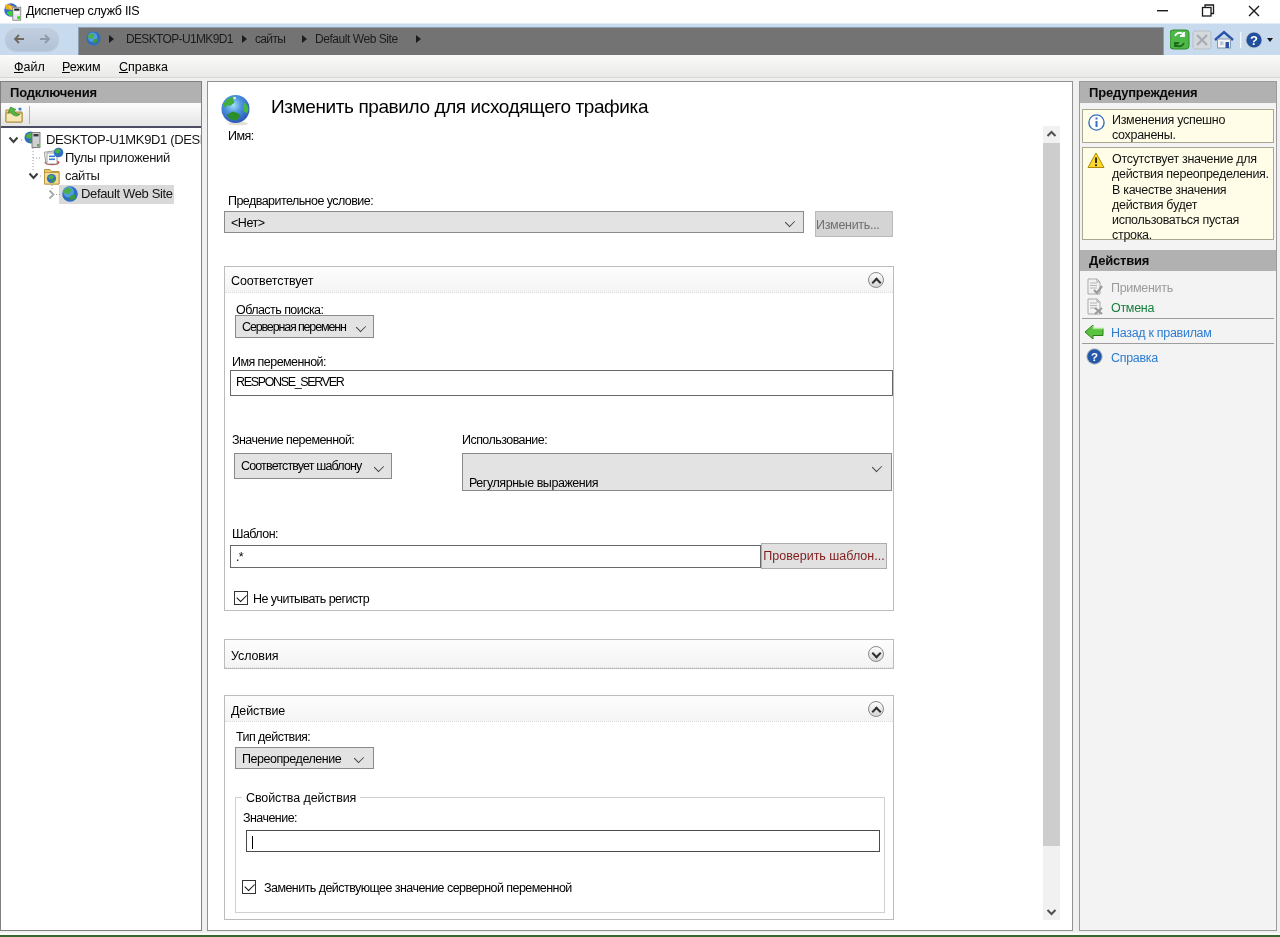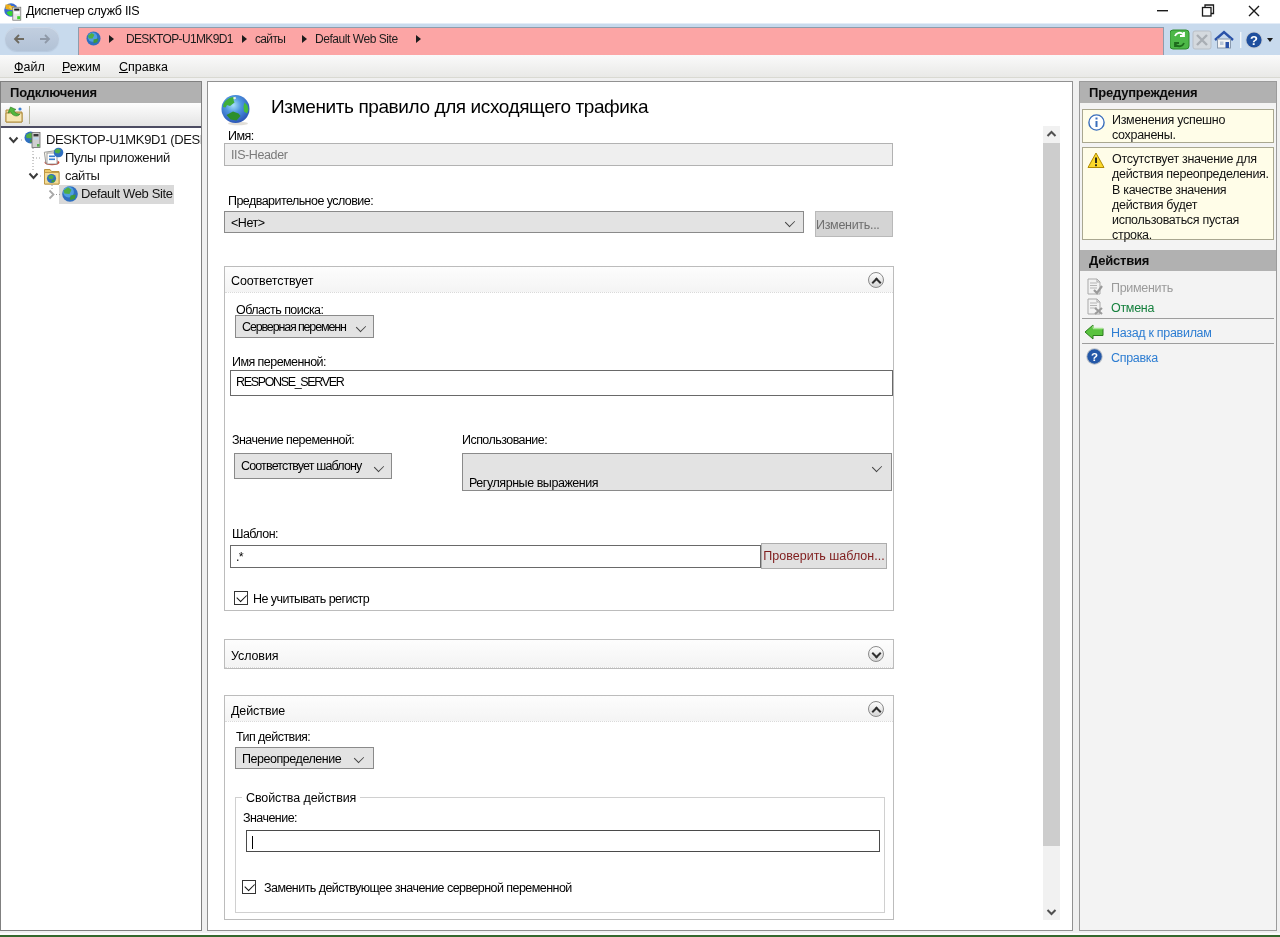--- a/index.html
+++ b/index.html
@@ -6,21 +6,21 @@
 html,body { width:1280px; height:937px; overflow:hidden; }
 body { font-family:"Liberation Sans", sans-serif; background:#f0f0f0; position:relative; }
 .abs { position:absolute; }
 .lbl { position:absolute; font-size:12.5px; color:#000; white-space:nowrap; letter-spacing:-0.55px; }
 
 #titlebar { position:absolute; left:0; top:0; width:1280px; height:23px; background:#ffffff; }
 #title-text { position:absolute; left:26px; top:4px; font-size:12.5px; color:#000; }
 
 #addrbar { position:absolute; left:0; top:23px; width:1280px; height:32px; background:#c8daed; border-top:1px solid #e3ecf7; }
 #navpill { position:absolute; left:5px; top:3px; width:54px; height:24px; border-radius:12px; background:linear-gradient(#c2cfe0,#b2c2d6); box-shadow:inset 0 1px 0 #cfdae8, 0 1px 1px #b6c8dd; }
-#crumb { position:absolute; left:78px; top:3px; width:1086px; height:38px; background:#fca5a5; border:1px solid #8e9cac; }
+#crumb { position:absolute; left:78px; top:3px; width:1086px; height:38px; background:#737373; border:1px solid #8e9cac; }
 .csep { position:absolute; top:7px; width:0; height:0; border-left:5px solid #1c1c1c; border-top:4px solid transparent; border-bottom:4px solid transparent; }
 .ctext { position:absolute; top:4px; font-size:12px; color:#1c1c1c; white-space:nowrap; letter-spacing:-0.65px; }
 
 #menubar { position:absolute; left:0; top:55px; width:1280px; height:23px; background:linear-gradient(#fafafa,#e9e9e7); border-bottom:1px solid #d9d9d2; }
 .mitem { position:absolute; top:5px; font-size:12.5px; color:#000; }
 .mitem u { text-decoration:underline; }
 
 #leftpanel { position:absolute; left:0; top:81px; width:202px; height:850px; background:#fff; border:1px solid #808080; overflow:hidden; }
 #centerpanel { position:absolute; left:207px; top:81px; width:866px; height:850px; background:#fff; border:1px solid #919191; }
 #rightpanel { position:absolute; left:1079px; top:81px; width:198px; height:850px; background:#f3f3f3; border:1px solid #9b9b9b; }
@@ -200,21 +200,20 @@
     <ellipse cx="18" cy="29.5" rx="10" ry="1.8" fill="#c9c2b6" opacity="0.55"></ellipse>
     <circle cx="15.5" cy="15" r="14" fill="url(#gg)"></circle>
     <path d="M3.5 10 C6 5.5 11 2.5 15 3.2 L13.5 6 L14.5 8.5 L10 12 L7 11 L5.5 13.5 L3 13 Z" fill="#3fae3a"></path>
     <path d="M24.5 8.5 L27.5 11.5 L28.5 16 L27 19.5 L24 17.5 L23.5 12 Z" fill="#45bc3c"></path>
     <path d="M6.5 21 L13 17.5 L18.5 19.5 L20.5 22 L16.5 26.5 L10.5 25.5 Z" fill="#2d8f2b"></path>
     <path d="M13 3.5 L15.5 2.8 L16 4.8 L13.8 5.6 Z" fill="#e8f4e0"></path>
   </svg>
   <div class="abs" style="left:63px;top:14px;font-size:19px;color:#000;letter-spacing:-0.4px">Изменить правило для исходящего трафика</div>
 
   <div class="lbl" style="left:20px;top:47px">Имя:</div>
-  <div class="input-dis" style="left:16px;top:61px;width:669px;height:23px">IIS-Header</div>
 
   <div class="lbl" style="left:20px;top:112px">Предварительное условие:</div>
   <div class="combo" style="left:16px;top:129px;width:580px;height:22px">&lt;Нет&gt;<div class="combochev" style="right:8px;top:6px"></div></div>
   <div class="btn-dis" style="left:607px;top:129px;width:78px;height:26px;padding-top:6px">Изменить...</div>
 
   <div class="group" style="left:16px;top:184px;width:670px;height:345px">
     <div class="ghead"></div>
     <div class="gtitle">Соответствует</div>
     <div class="gbtn">
         <i class="up"></i>

